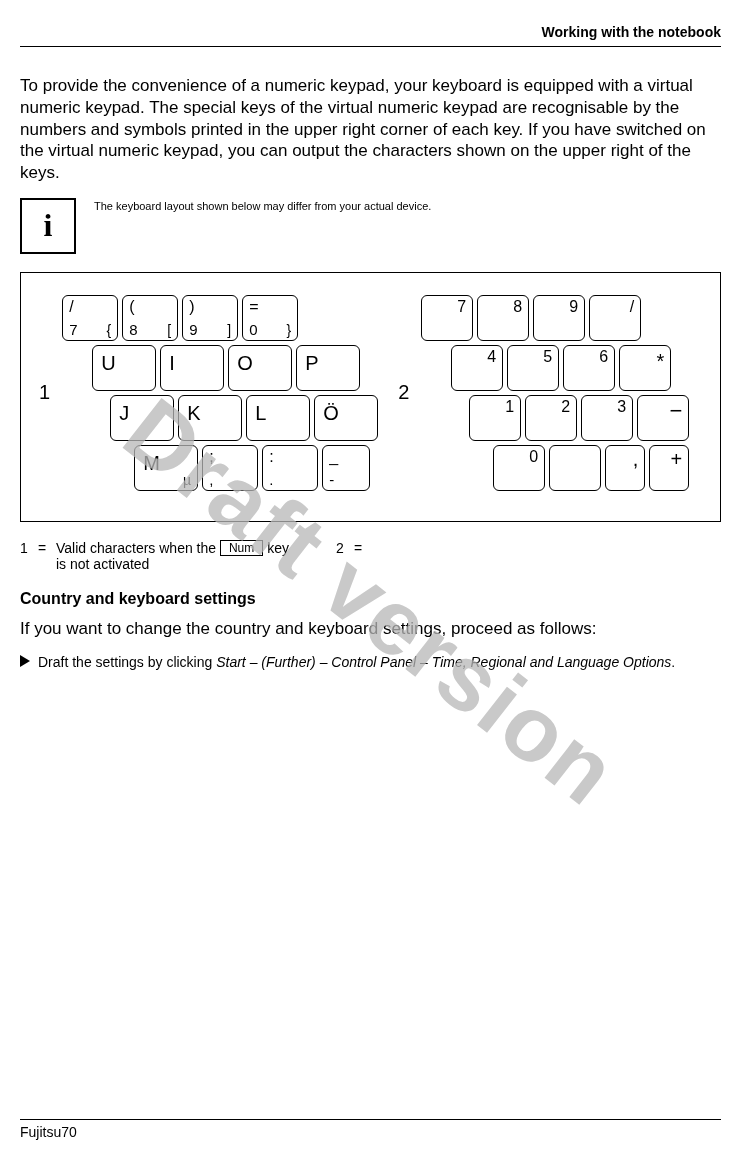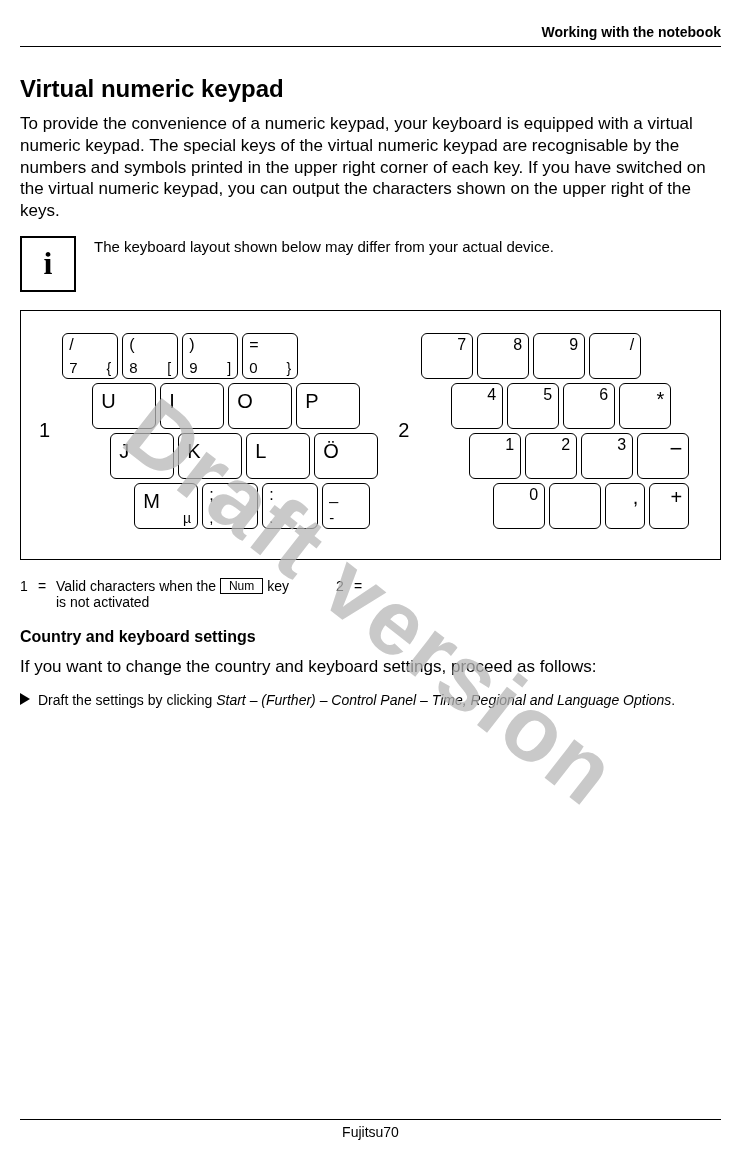--- a/index.html
+++ b/index.html
@@ -5,21 +5,21 @@
   * { box-sizing: border-box; margin: 0; padding: 0; }
   html, body { width: 741px; height: 1158px; font-family: Arial, Helvetica, sans-serif; color: #000; background: #fff; position: relative; }
   .page { padding: 24px 20px 20px 20px; position: relative; height: 100%; border-radius: 30px; }
   .running-head { text-align: right; font-weight: bold; font-size: 14px; padding-bottom: 6px; }
   .hr { border: 0; border-top: 1.5px solid #000; margin-bottom: 28px; }
   h2.section { font-size: 24px; font-weight: bold; margin-bottom: 10px; }
   h2.section2 { font-size: 16px; font-weight: bold; margin: 18px 0 10px 0; }
   p.body { font-size: 17px; line-height: 1.28; margin-bottom: 14px; }
   .note-row { display: flex; align-items: flex-start; gap: 18px; margin-bottom: 18px; }
   .note-icon { width: 56px; height: 56px; border: 2px solid #000; display: flex; align-items: center; justify-content: center; font-family: "Times New Roman", serif; font-weight: bold; font-size: 32px; }
-  .note-text { font-size: 15px; padding-top: 2px; }
+  .note-text { font-size: 11px; padding-top: 2px; }
 
   .diagram-frame { border: 1.5px solid #000; padding: 22px 18px 30px 18px; position: relative; margin-bottom: 18px; }
   .diagram-cols { display: flex; align-items: center; gap: 12px; }
   .d-label { font-size: 20px; font-family: Arial, sans-serif; }
   .kb { display: flex; flex-direction: column; gap: 4px; }
   .krow { display: flex; gap: 4px; }
   .indent-a { margin-left: 0; }
   .indent-b { margin-left: 30px; }
   .indent-c { margin-left: 48px; }
   .indent-d { margin-left: 72px; }
@@ -43,30 +43,29 @@
   .numkey { display: inline-block; border: 1px solid #000; padding: 0 8px; font-size: 12px; vertical-align: 1px; background: #fff; }
   .link { text-decoration: underline; }
   .triangle { display: inline-block; width: 0; height: 0; border-top: 6px solid transparent; border-bottom: 6px solid transparent; border-left: 10px solid #000; margin-right: 8px; position: relative; top: 1px; }
   .step { font-size: 14px; display: flex; align-items: flex-start; margin-top: 6px; }
   .step-text i { font-style: italic; }
 
   .watermark { position: absolute; left: 50%; top: 52%; transform: translate(-50%, -50%) rotate(38deg); font-size: 92px; font-weight: bold; color: #b7b7b7; white-space: nowrap; pointer-events: none; letter-spacing: 2px; opacity: 0.75; }
 
   .footer { position: absolute; left: 20px; right: 20px; bottom: 18px; }
   .footer-hr { border: 0; border-top: 1.5px solid #000; margin-bottom: 4px; }
-  .footer-row { display: flex; justify-content: center; font-size: 14px; }
+  .footer-row { display: flex; justify-content: flex-start; font-size: 14px; }
 </style>
 </head>
 <body>
 
 <div class="page">
   <div class="running-head">Working with the notebook</div>
   <hr class="hr">
 
-  <h2 class="section">Virtual numeric keypad</h2>
   <p class="body">To provide the convenience of a numeric keypad, your keyboard is equipped with a virtual numeric keypad. The special keys of the virtual numeric keypad are recognisable by the numbers and symbols printed in the upper right corner of each key. If you have switched on the virtual numeric keypad, you can output the characters shown on the upper right of the keys.</p>
 
   <div class="note-row">
     <div class="note-icon">i</div>
     <div class="note-text">The keyboard layout shown below may differ from your actual device.</div>
   </div>
 
   <div class="diagram-frame">
     <div class="diagram-cols">
       <div class="d-label">1</div>

